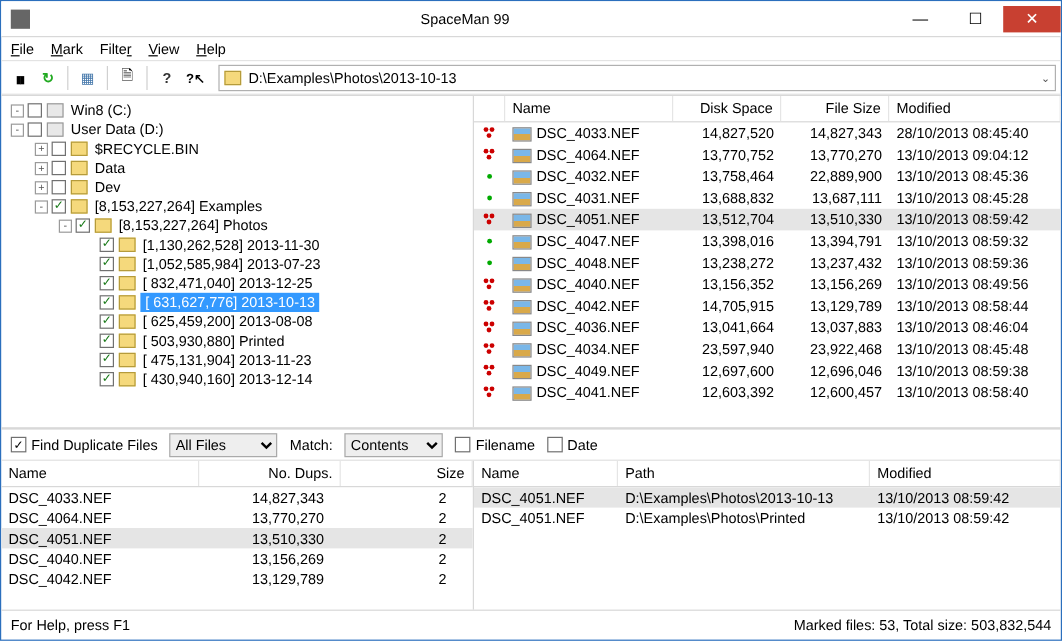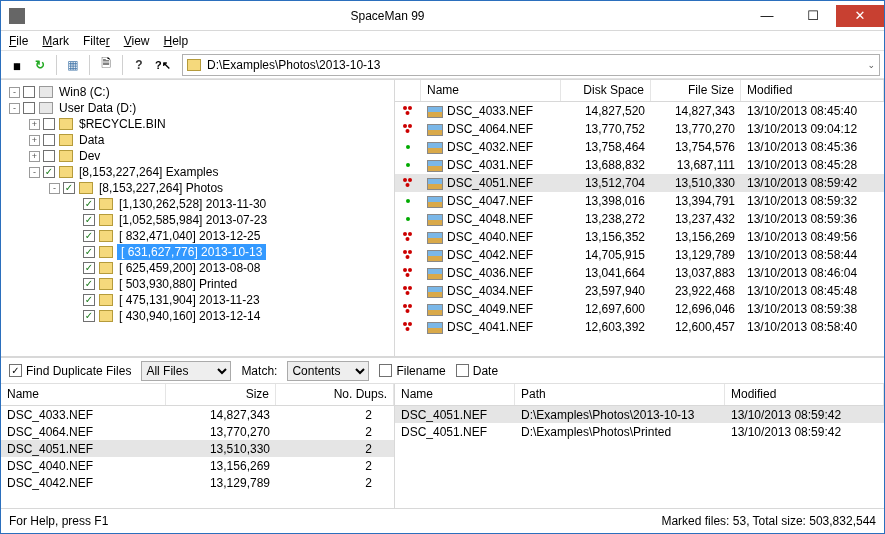--- a/index.html
+++ b/index.html
@@ -262,38 +262,38 @@
       <div class="col" style="flex:1">Modified</div>
     </div>
     <div class="list-body" id="filelist">
         <div class="list-row">
           <div class="col flag" style="width:26px">
             <span class="dots red3"></span>
           </div>
           <div class="col" style="width:140px"><span class="fico2"></span><span>DSC_4033.NEF</span></div>
           <div class="col num" style="width:90px">14,827,520</div>
           <div class="col num" style="width:90px">14,827,343</div>
-          <div class="col" style="flex:1">13/10/2013 08:45:40</div>
+          <div class="col" style="flex:1">28/10/2013 08:45:40</div>
         </div>
         <div class="list-row">
           <div class="col flag" style="width:26px">
             <span class="dots red3"></span>
           </div>
           <div class="col" style="width:140px"><span class="fico2"></span><span>DSC_4064.NEF</span></div>
           <div class="col num" style="width:90px">13,770,752</div>
           <div class="col num" style="width:90px">13,770,270</div>
           <div class="col" style="flex:1">13/10/2013 09:04:12</div>
         </div>
         <div class="list-row">
           <div class="col flag" style="width:26px">
             <span class="dots grn"></span>
           </div>
           <div class="col" style="width:140px"><span class="fico2"></span><span>DSC_4032.NEF</span></div>
           <div class="col num" style="width:90px">13,758,464</div>
-          <div class="col num" style="width:90px">13,754,576</div>
+          <div class="col num" style="width:90px">22,889,900</div>
           <div class="col" style="flex:1">13/10/2013 08:45:36</div>
         </div>
         <div class="list-row">
           <div class="col flag" style="width:26px">
             <span class="dots grn"></span>
           </div>
           <div class="col" style="width:140px"><span class="fico2"></span><span>DSC_4031.NEF</span></div>
           <div class="col num" style="width:90px">13,688,832</div>
           <div class="col num" style="width:90px">13,687,111</div>
           <div class="col" style="flex:1">13/10/2013 08:45:28</div>
@@ -398,22 +398,22 @@
       </label>
     <label>
         <span class="chk2"></span>
         <span>Date</span>
       </label>
   </div>
   <div class="bottom-split">
     <div class="bottom-left">
       <div class="blist-head">
         <div class="col" style="width:165px">Name</div>
+        <div class="col num" style="flex:1;text-align:right">No. Dups.</div>
         <div class="col num" style="width:110px;text-align:right">Size</div>
-        <div class="col num" style="flex:1;text-align:right">No. Dups.</div>
       </div>
       <div class="blist-body" id="duplist">
           <div class="blist-row">
             <div class="col" style="width:165px">DSC_4033.NEF</div>
             <div class="col num" style="width:110px;text-align:right">14,827,343</div>
             <div class="col num" style="flex:1;text-align:right;padding-right:22px">2</div>
           </div>
           <div class="blist-row">
             <div class="col" style="width:165px">DSC_4064.NEF</div>
             <div class="col num" style="width:110px;text-align:right">13,770,270</div>

